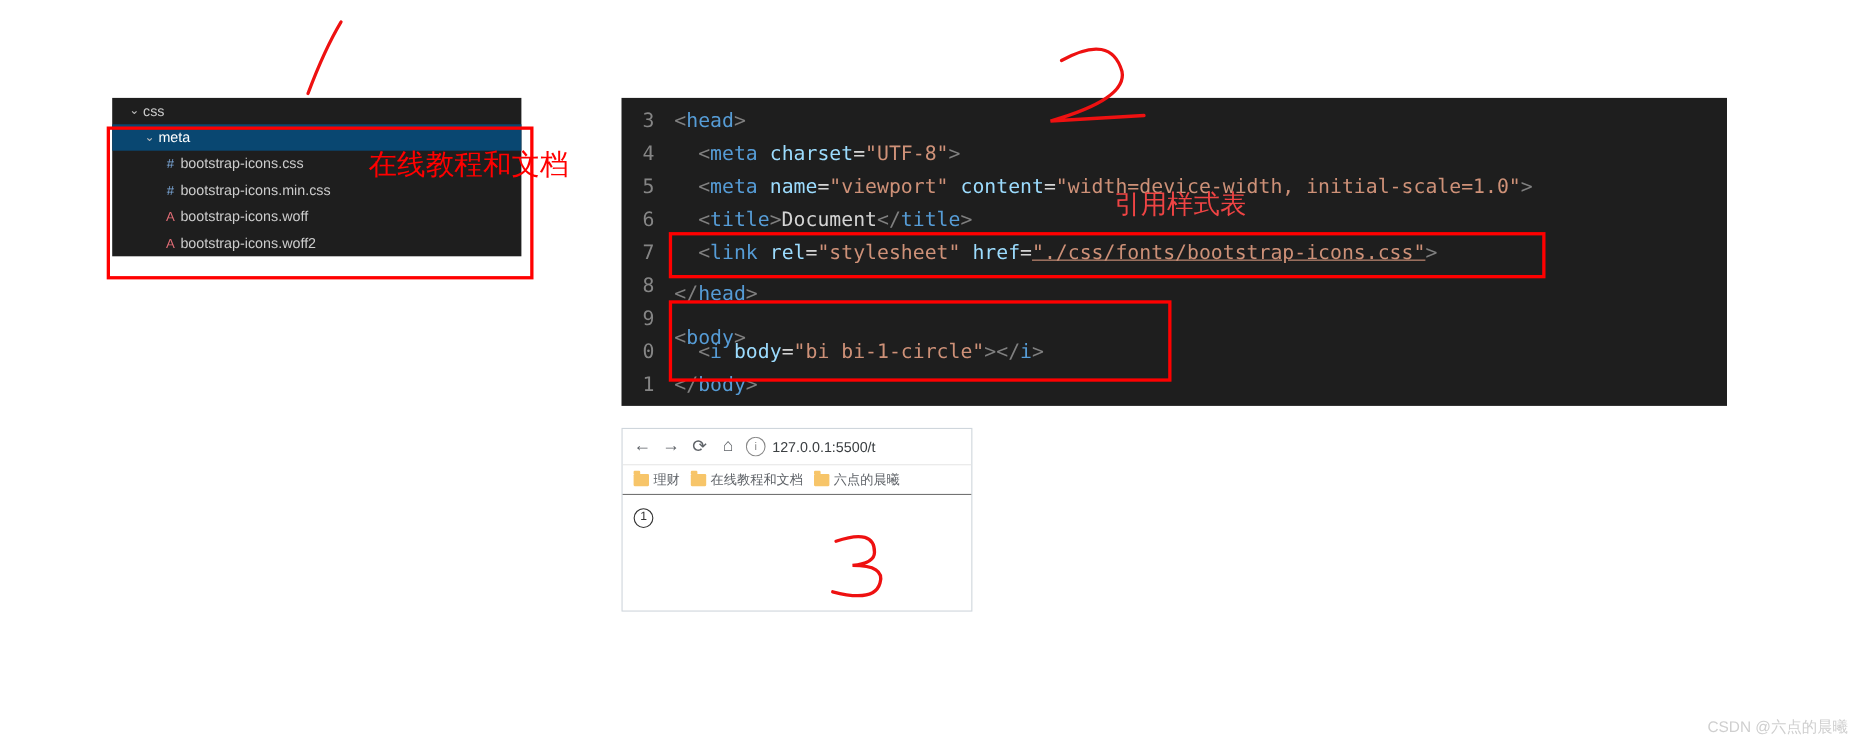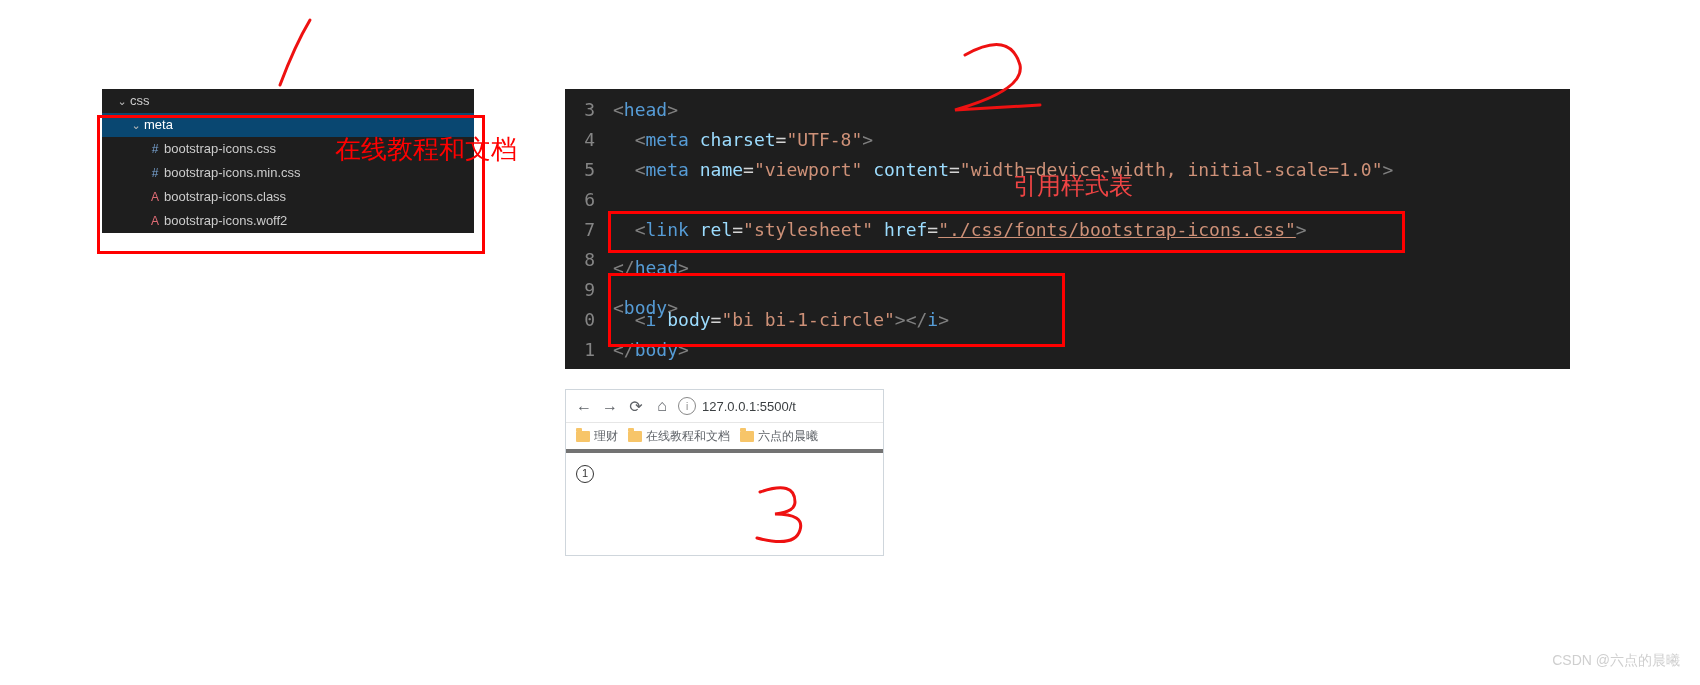--- a/index.html
+++ b/index.html
@@ -25,21 +25,21 @@
   .underline{text-decoration:underline;}
   .red-box-link{position:absolute;left:608px;top:211px;width:791px;height:36px;border:3px solid #ff0000;pointer-events:none;}
   .red-box-body{position:absolute;left:608px;top:273px;width:451px;height:68px;border:3px solid #ff0000;pointer-events:none;}
   .anno2{position:absolute;left:1013px;top:170px;color:#ef4444;font-size:24px;font-weight:500;font-family:"Microsoft YaHei",SimHei,sans-serif;pointer-events:none;}
   
   .browser{position:absolute;left:565px;top:389px;width:317px;height:165px;border:1px solid #cfd6dc;background:#fff;font-size:13px;}
   .browser .toolbar{height:32px;display:flex;align-items:center;gap:6px;padding:0 8px;color:#5f6368;border-bottom:1px solid #e6e6e6;}
   .browser .toolbar .navbtn{width:20px;text-align:center;cursor:pointer;font-size:16px;}
   .browser .addr{flex:1;display:flex;align-items:center;gap:6px;font-size:13px;color:#3c4043;overflow:hidden;}
   .browser .addr .info{width:16px;height:16px;border:1.2px solid #888;border-radius:50%;display:inline-flex;align-items:center;justify-content:center;font-size:10px;color:#888;}
-  .browser .bookmarks{height:26px;display:flex;align-items:center;gap:10px;padding:0 10px;font-size:12px;color:#5f6368;border-bottom:4px solid #737373;}
+  .browser .bookmarks{height:26px;display:flex;align-items:center;gap:10px;padding:0 10px;font-size:12px;color:#5f6368;border-bottom:1px solid #737373;}
   .browser .bookmarks .folder{width:14px;height:11px;background:#f7c569;border-radius:1px;position:relative;display:inline-block;margin-right:4px;flex-shrink:0;}
   .browser .bookmarks .folder::before{content:"";position:absolute;top:-3px;left:0;width:6px;height:3px;background:#f7c569;border-radius:1px 1px 0 0;}
   .browser .bookmarks .bm{display:flex;align-items:center;white-space:nowrap;cursor:pointer;}
   .browser .content{padding:10px;font-size:15px;color:#333;}
   .circle1{display:inline-block;width:16px;height:16px;border:1px solid #333;border-radius:50%;text-align:center;line-height:15px;font-size:11px;}
   
   svg.scribble{position:absolute;pointer-events:none;}
   
   .watermark{position:absolute;right:20px;bottom:15px;color:#cfcfcf;font-size:14px;}
 </style>
@@ -58,21 +58,21 @@
   <div class="row" style="padding-left:44px">
     <span class="ico css-ico">#</span>
     <span>bootstrap-icons.css</span>
   </div>
   <div class="row" style="padding-left:44px">
     <span class="ico css-ico">#</span>
     <span>bootstrap-icons.min.css</span>
   </div>
   <div class="row" style="padding-left:44px">
     <span class="ico woff-ico">A</span>
-    <span>bootstrap-icons.class</span>
+    <span>bootstrap-icons.woff</span>
   </div>
   <div class="row" style="padding-left:44px">
     <span class="ico woff-ico">A</span>
     <span>bootstrap-icons.woff2</span>
   </div>
 </div>
 <div class="red-box-explorer"></div>
 <div class="anno1">在线教程和文档</div>
 
 <svg class="scribble" style="left:255px;top:15px" width="90" height="75">
@@ -84,20 +84,21 @@
   <div class="ln" style="top:6px">3</div>
   <div class="code" style="top:6px"><span class="tok-brkt">&lt;</span><span class="tok-tag">head</span><span class="tok-brkt">&gt;</span></div>
 
   <div class="ln" style="top:36px">4</div>
   <div class="code" style="top:36px"><span>  </span><span class="tok-brkt">&lt;</span><span class="tok-tag">meta</span><span> </span><span class="tok-attr">charset</span><span class="tok-text">=</span><span class="tok-str">"UTF-8"</span><span class="tok-brkt">&gt;</span></div>
 
   <div class="ln" style="top:66px">5</div>
   <div class="code" style="top:66px"><span>  </span><span class="tok-brkt">&lt;</span><span class="tok-tag">meta</span><span> </span><span class="tok-attr">name</span><span class="tok-text">=</span><span class="tok-str">"viewport"</span><span> </span><span class="tok-attr">content</span><span class="tok-text">=</span><span class="tok-str">"width=device-width, initial-scale=1.0"</span><span class="tok-brkt">&gt;</span></div>
 
   <div class="ln" style="top:96px">6</div>
+  <div class="code" style="top:96px"><span>  </span><span class="tok-brkt">&lt;</span><span class="tok-tag">title</span><span class="tok-brkt">&gt;</span><span class="tok-text">Document</span><span class="tok-brkt">&lt;/</span><span class="tok-tag">title</span><span class="tok-brkt">&gt;</span></div>
 
   <div class="ln" style="top:126px">7</div>
   <div class="code" style="top:126px"><span>  </span><span class="tok-brkt">&lt;</span><span class="tok-tag">link</span><span> </span><span class="tok-attr">rel</span><span class="tok-text">=</span><span class="tok-str">"stylesheet"</span><span> </span><span class="tok-attr">href</span><span class="tok-text">=</span><span class="tok-str underline">"./css/fonts/bootstrap-icons.css"</span><span class="tok-brkt">&gt;</span></div>
 
   <div class="ln" style="top:156px">8</div>
   <div class="code" style="top:164px"><span class="tok-brkt">&lt;/</span><span class="tok-tag">head</span><span class="tok-brkt">&gt;</span></div>
 
   <div class="ln" style="top:186px">9</div>
   <div class="code" style="top:204px"><span class="tok-brkt">&lt;</span><span class="tok-tag">body</span><span class="tok-brkt">&gt;</span></div>
 

